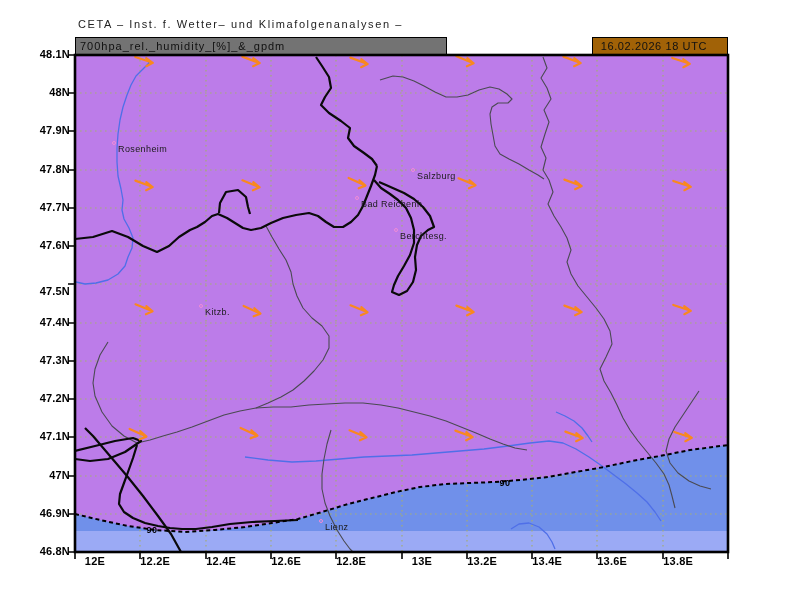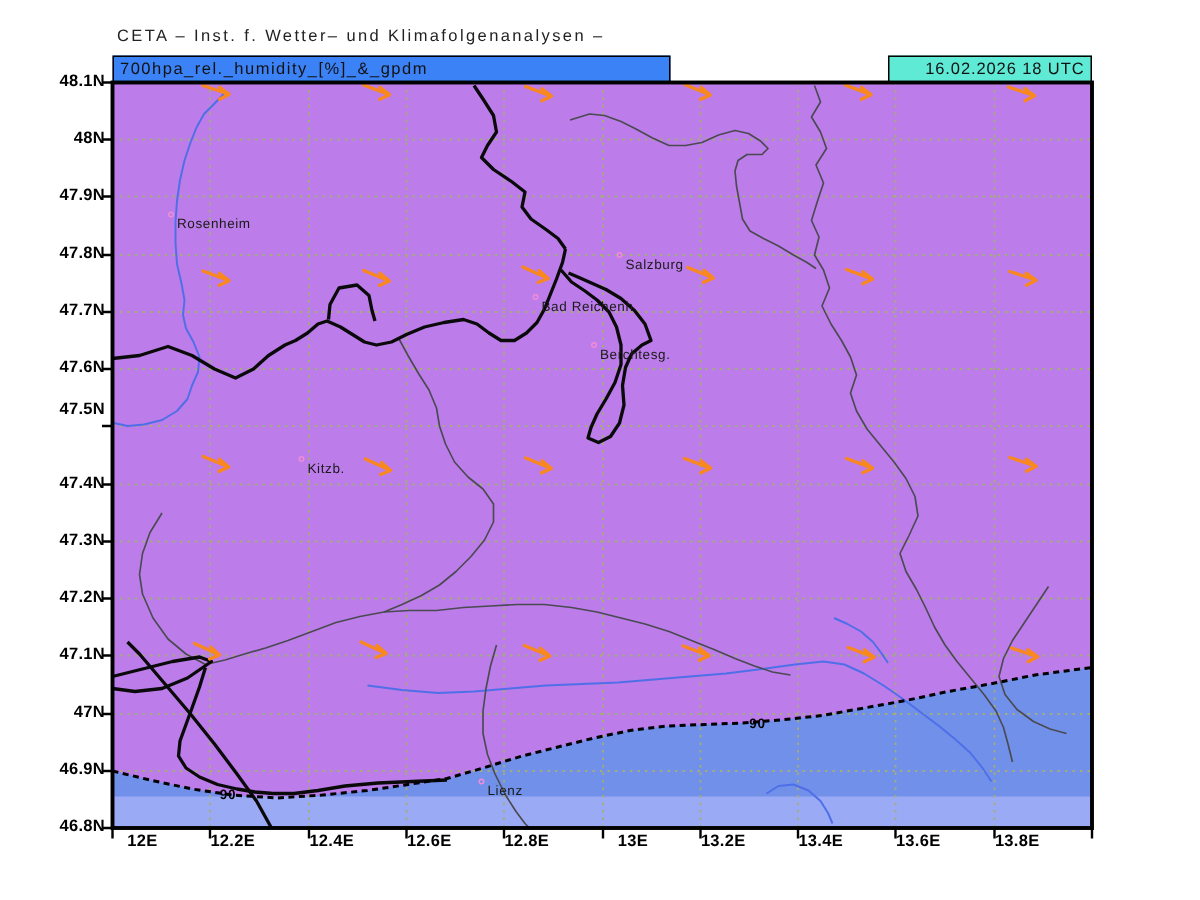--- a/index.html
+++ b/index.html
@@ -3,25 +3,25 @@
 <meta charset="utf-8">
 <style>
   html,body{margin:0;padding:0;background:#ffffff;}
   .stage{position:relative;width:736px;height:600px;background:#fff;
          font-family:"Liberation Sans",sans-serif;overflow:hidden;}
   .stage *{box-sizing:border-box;}
 
   .main-title{position:absolute;left:78px;top:18px;font-size:11px;color:#222;
               letter-spacing:1.6px;white-space:nowrap;}
   .product-box{position:absolute;left:75px;top:37px;width:372px;height:19px;
-               background:#3b82f6;border:1px solid #000;font-size:11px;color:#111;
+               background:#737373;border:1px solid #000;font-size:11px;color:#111;
                letter-spacing:1px;line-height:17px;padding-left:4px;white-space:nowrap;}
   .date-box{position:absolute;left:592px;top:37px;width:136px;height:19px;
-            background:#5eead4;border:1px solid #000;font-size:11px;color:#111;
-            letter-spacing:.6px;line-height:17px;text-align:right;padding-right:4px;white-space:nowrap;}
+            background:#a16207;border:1px solid #000;font-size:11px;color:#111;
+            letter-spacing:.6px;line-height:17px;text-align:right;padding-right:20px;white-space:nowrap;}
 
   .lat{position:absolute;left:16px;width:54px;text-align:right;font-size:11px;
        font-weight:bold;color:#000;letter-spacing:.2px;}
   .lon{position:absolute;top:555px;width:60px;text-align:right;font-size:11px;
        font-weight:bold;color:#000;letter-spacing:.2px;}
 
   .map-svg{position:absolute;left:0;top:0;}
 
   .city{position:absolute;display:flex;align-items:flex-start;gap:2px;pointer-events:none;}
   .city .dot{width:4px;height:4px;border:1px solid var(--city,#f08cd8);border-radius:50%;
@@ -127,21 +127,21 @@
       <path d="M75,552 V559 M140,552 V559 M206,552 V559 M271,552 V559 M336,552 V559 M402,552 V559 M467,552 V559 M532,552 V559 M597,552 V559 M663,552 V559 M728,552 V559"></path>
     </g>
   </svg>
 
   <div class="lat" style="top:48px">48.1N</div>
   <div class="lat" style="top:86px">48N</div>
   <div class="lat" style="top:124px">47.9N</div>
   <div class="lat" style="top:163px">47.8N</div>
   <div class="lat" style="top:201px">47.7N</div>
   <div class="lat" style="top:239px">47.6N</div>
-  <div class="lat" style="top:267px">47.5N</div>
+  <div class="lat" style="top:285px">47.5N</div>
   <div class="lat" style="top:316px">47.4N</div>
   <div class="lat" style="top:354px">47.3N</div>
   <div class="lat" style="top:392px">47.2N</div>
   <div class="lat" style="top:430px">47.1N</div>
   <div class="lat" style="top:469px">47N</div>
   <div class="lat" style="top:507px">46.9N</div>
   <div class="lat" style="top:545px">46.8N</div>
 
   <div class="lon" style="left:45px">12E</div>
   <div class="lon" style="left:110px">12.2E</div>

